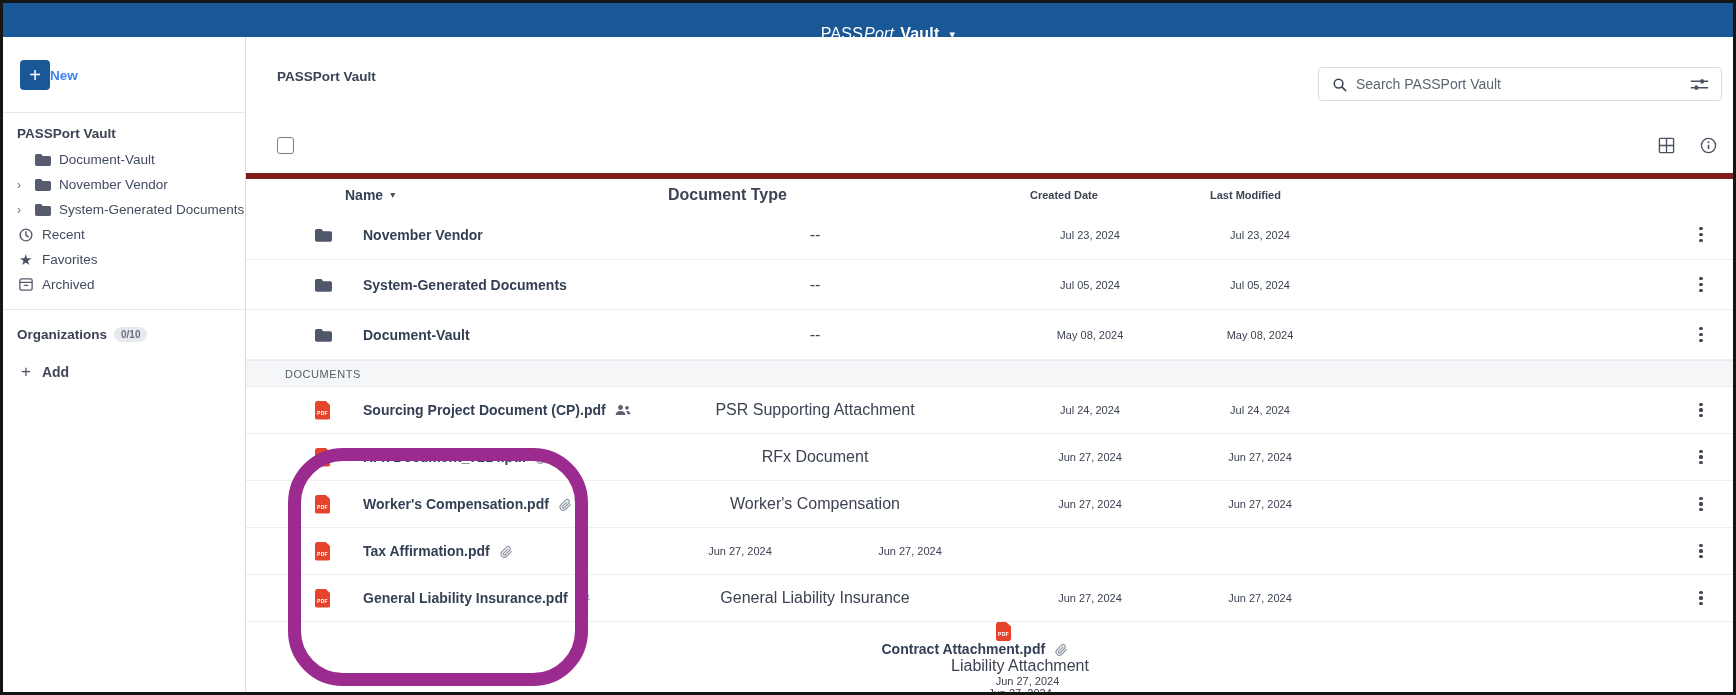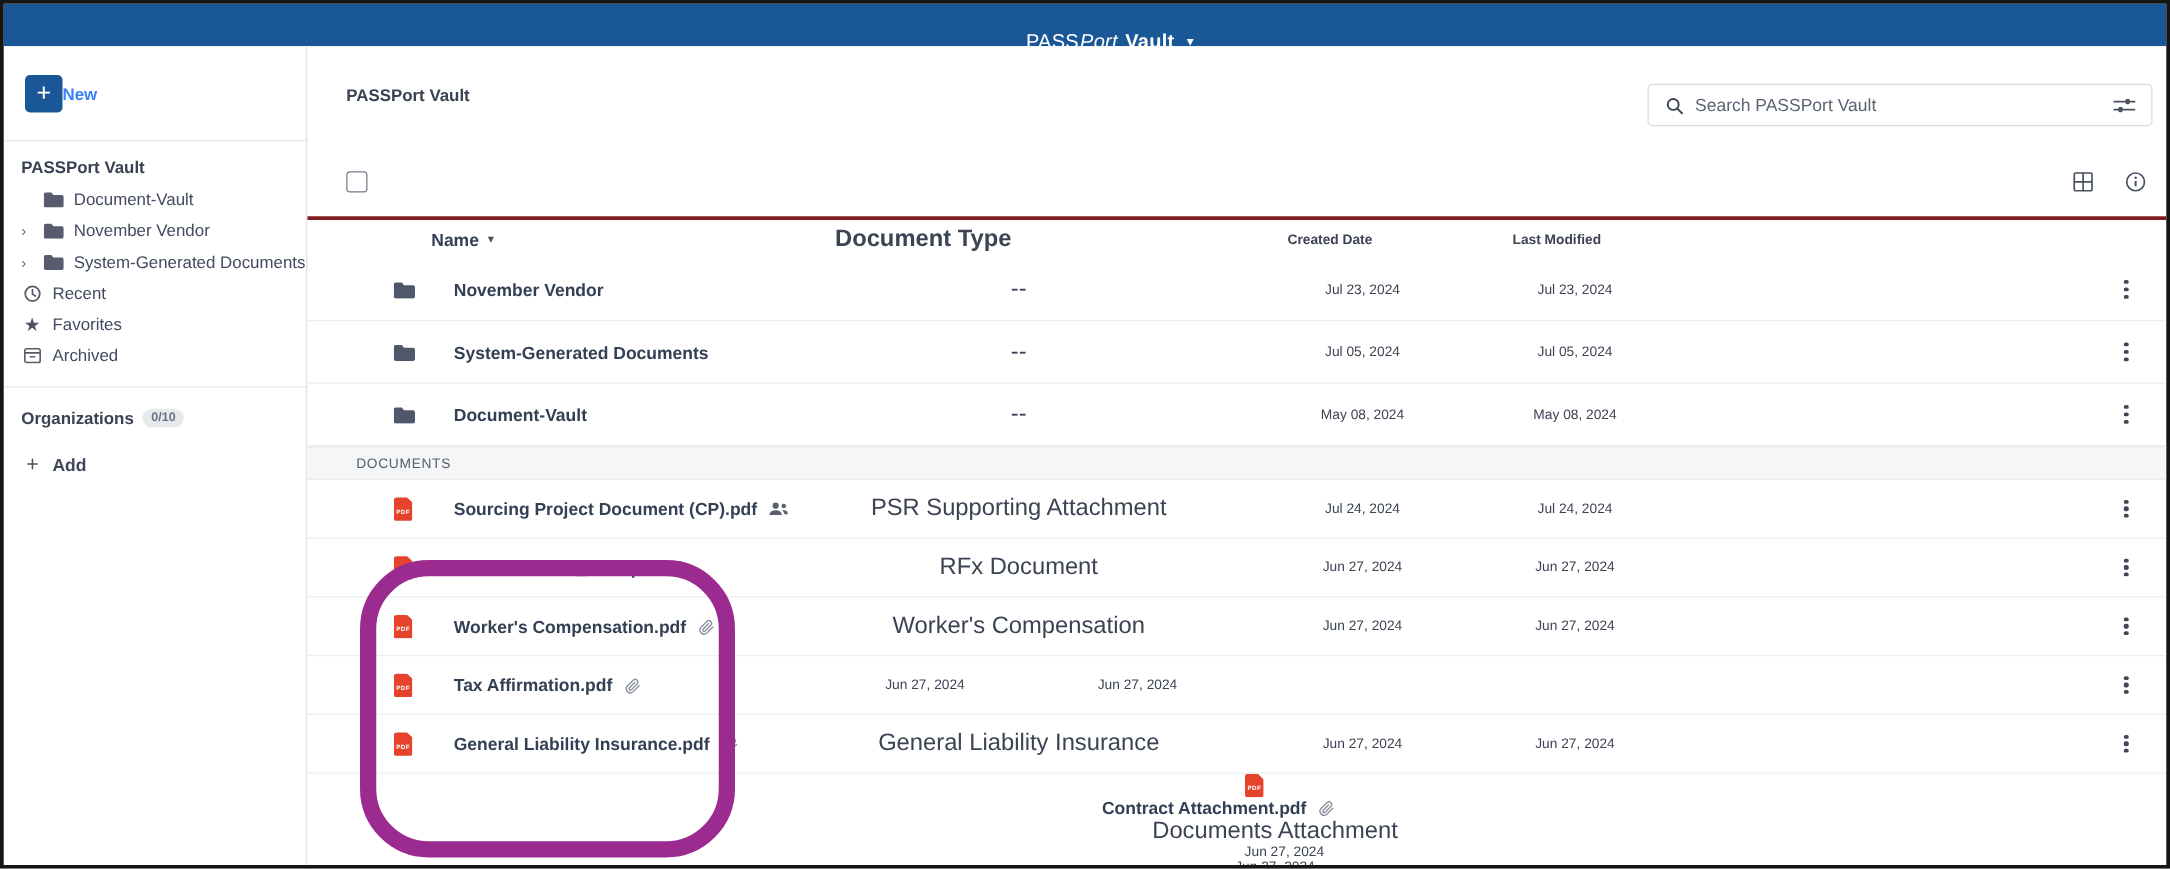--- a/index.html
+++ b/index.html
@@ -45,33 +45,33 @@
   .searchbox { position:absolute; top:30px; right:11px; width:404px; height:34px; border:1px solid #d6dae0; border-radius:4px; display:flex; align-items:center; padding:0 12px 0 13px; background:#fff; }
   .searchbox .s-icon { color:#3c4352; display:flex; margin-right:9px; }
   .searchbox input { flex:1; border:none; outline:none; font-size:14px; color:#be185d; font-family:inherit; background:transparent; }
   .searchbox input::placeholder { color:#5c6472; opacity:1; }
   .searchbox .f-icon { color:#4a5160; display:flex; margin-left:8px; cursor:pointer; }
   .selectall { position:absolute; left:31px; top:100px; width:17px; height:17px; border:1.5px solid #767d8c; border-radius:3px; background:#fff; cursor:pointer; }
   .view-icons { position:absolute; top:100px; right:16px; display:flex; align-items:center; gap:25px; color:#4a5160; }
   .view-icons span { display:flex; cursor:pointer; }
 
   
-  .tbl { position:absolute; left:0; right:0; top:136px; border-top:3px solid #7f1d1d; }
+  .tbl { position:absolute; left:0; right:0; top:136px; border-top:6px solid #7f1d1d; }
   .trow { display:flex; align-items:center; padding-left:69px; padding-right:8px; }
   .thead { height:31px; font-size:13.5px; font-weight:600; color:#474d5a; }
   .band { height:27px; background:#f5f6f8; border-top:1px solid #e9ebee; border-bottom:1px solid #e9ebee; display:flex; align-items:center; padding-left:39px; font-size:11px; letter-spacing:.55px; color:#565c68; }
   .row-folder { height:50px; }
   .row-doc { height:47px; }
   .data-row { border-bottom:1px solid #eceef1; cursor:pointer; }
   .data-row:last-child { border-bottom:none;flex-direction:column; }
   .c-ico { width:48px; flex:none; display:flex; color:#51576a; }
   .c-name { width:277px; flex:none; display:flex; align-items:center; gap:9px; font-size:14px; font-weight:700; color:#333f54; white-space:nowrap; overflow:visible; }
   .h-name { margin-left:-18px; display:flex; align-items:center; gap:7px; cursor:pointer; }
   .h-name .sort { font-size:10px; color:#4a5060; }
-  .c-type { width:350px; flex:none; text-align:center; font-size:19px; color:#3c4352; }
+  .c-type { width:350px; flex:none; text-align:center; font-size:16px; color:#3c4352; }
   .h-type { text-align:left; padding-left:46px; }
   .c-date { width:170px; flex:none; text-align:center; font-size:11px; color:#3c4352; }
   .c-created { margin-left:15px; }
   .h-created { text-align:left; padding-left:43px; }
   .h-modified { text-align:left; padding-left:53px; }
   .spacer { flex:1; }
   .c-kebab { width:48px; flex:none; display:flex; justify-content:center; }
   .kebab { display:flex; flex-direction:column; gap:2.6px; padding:4px; cursor:pointer; }
   .kebab i { width:3.2px; height:3.2px; border-radius:50%; background:#3f4656; }
 
@@ -437,21 +437,21 @@
               </span>
             </div>
           <div class="c-name">
             <span>Contract Attachment.pdf</span>
             <span class="clip-icon">
                 <svg width="14" height="15" viewBox="0 0 24 24" fill="none" stroke="currentColor" stroke-width="2" stroke-linecap="round">
                   <path d="M21 12.3l-8.2 8.2a5.6 5.6 0 0 1-7.9-7.9L13 4.5a3.7 3.7 0 0 1 5.3 5.3l-8.1 8.1a1.9 1.9 0 0 1-2.6-2.6l7.5-7.5"></path>
                 </svg>
               </span>
           </div>
-          <div class="c-type">Documents Attachment</div>
+          <div class="c-type">Liability Attachment</div>
           <div class="c-date c-created">Jun 27, 2024</div>
           <div class="c-date">Jun 27, 2024</div>
           <div class="spacer"></div>
           <div class="c-kebab">
               <span class="kebab">
                 <i></i>
                 <i></i>
                 <i></i>
               </span>
             </div>

